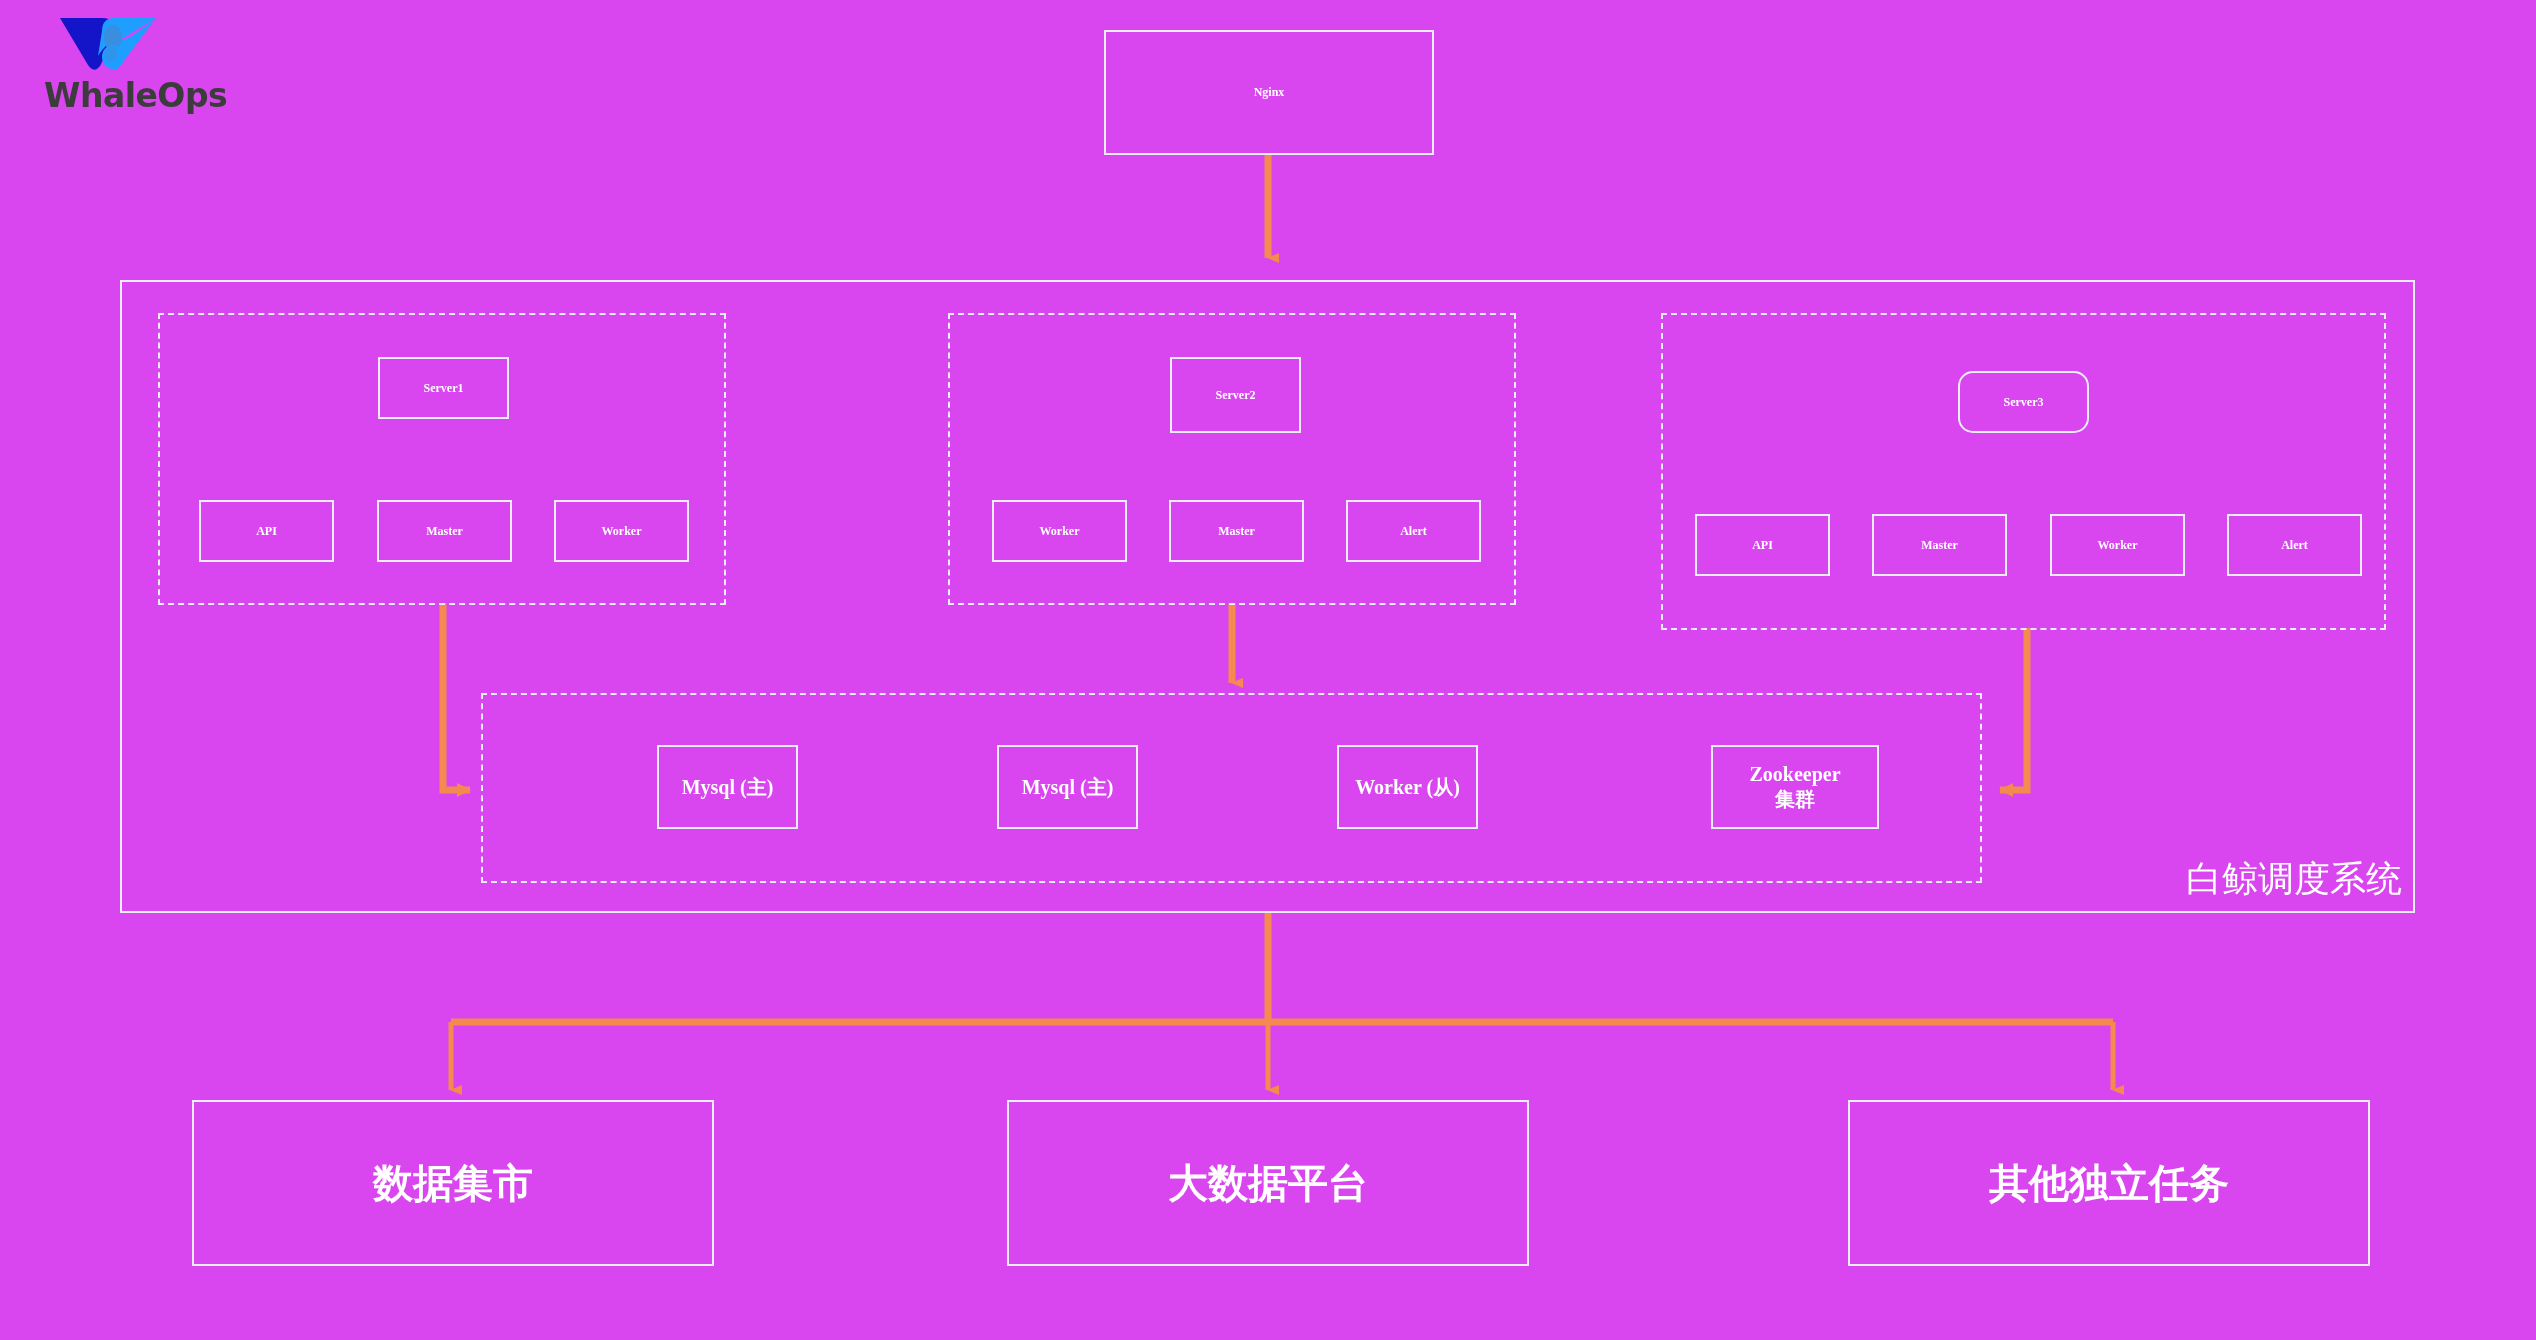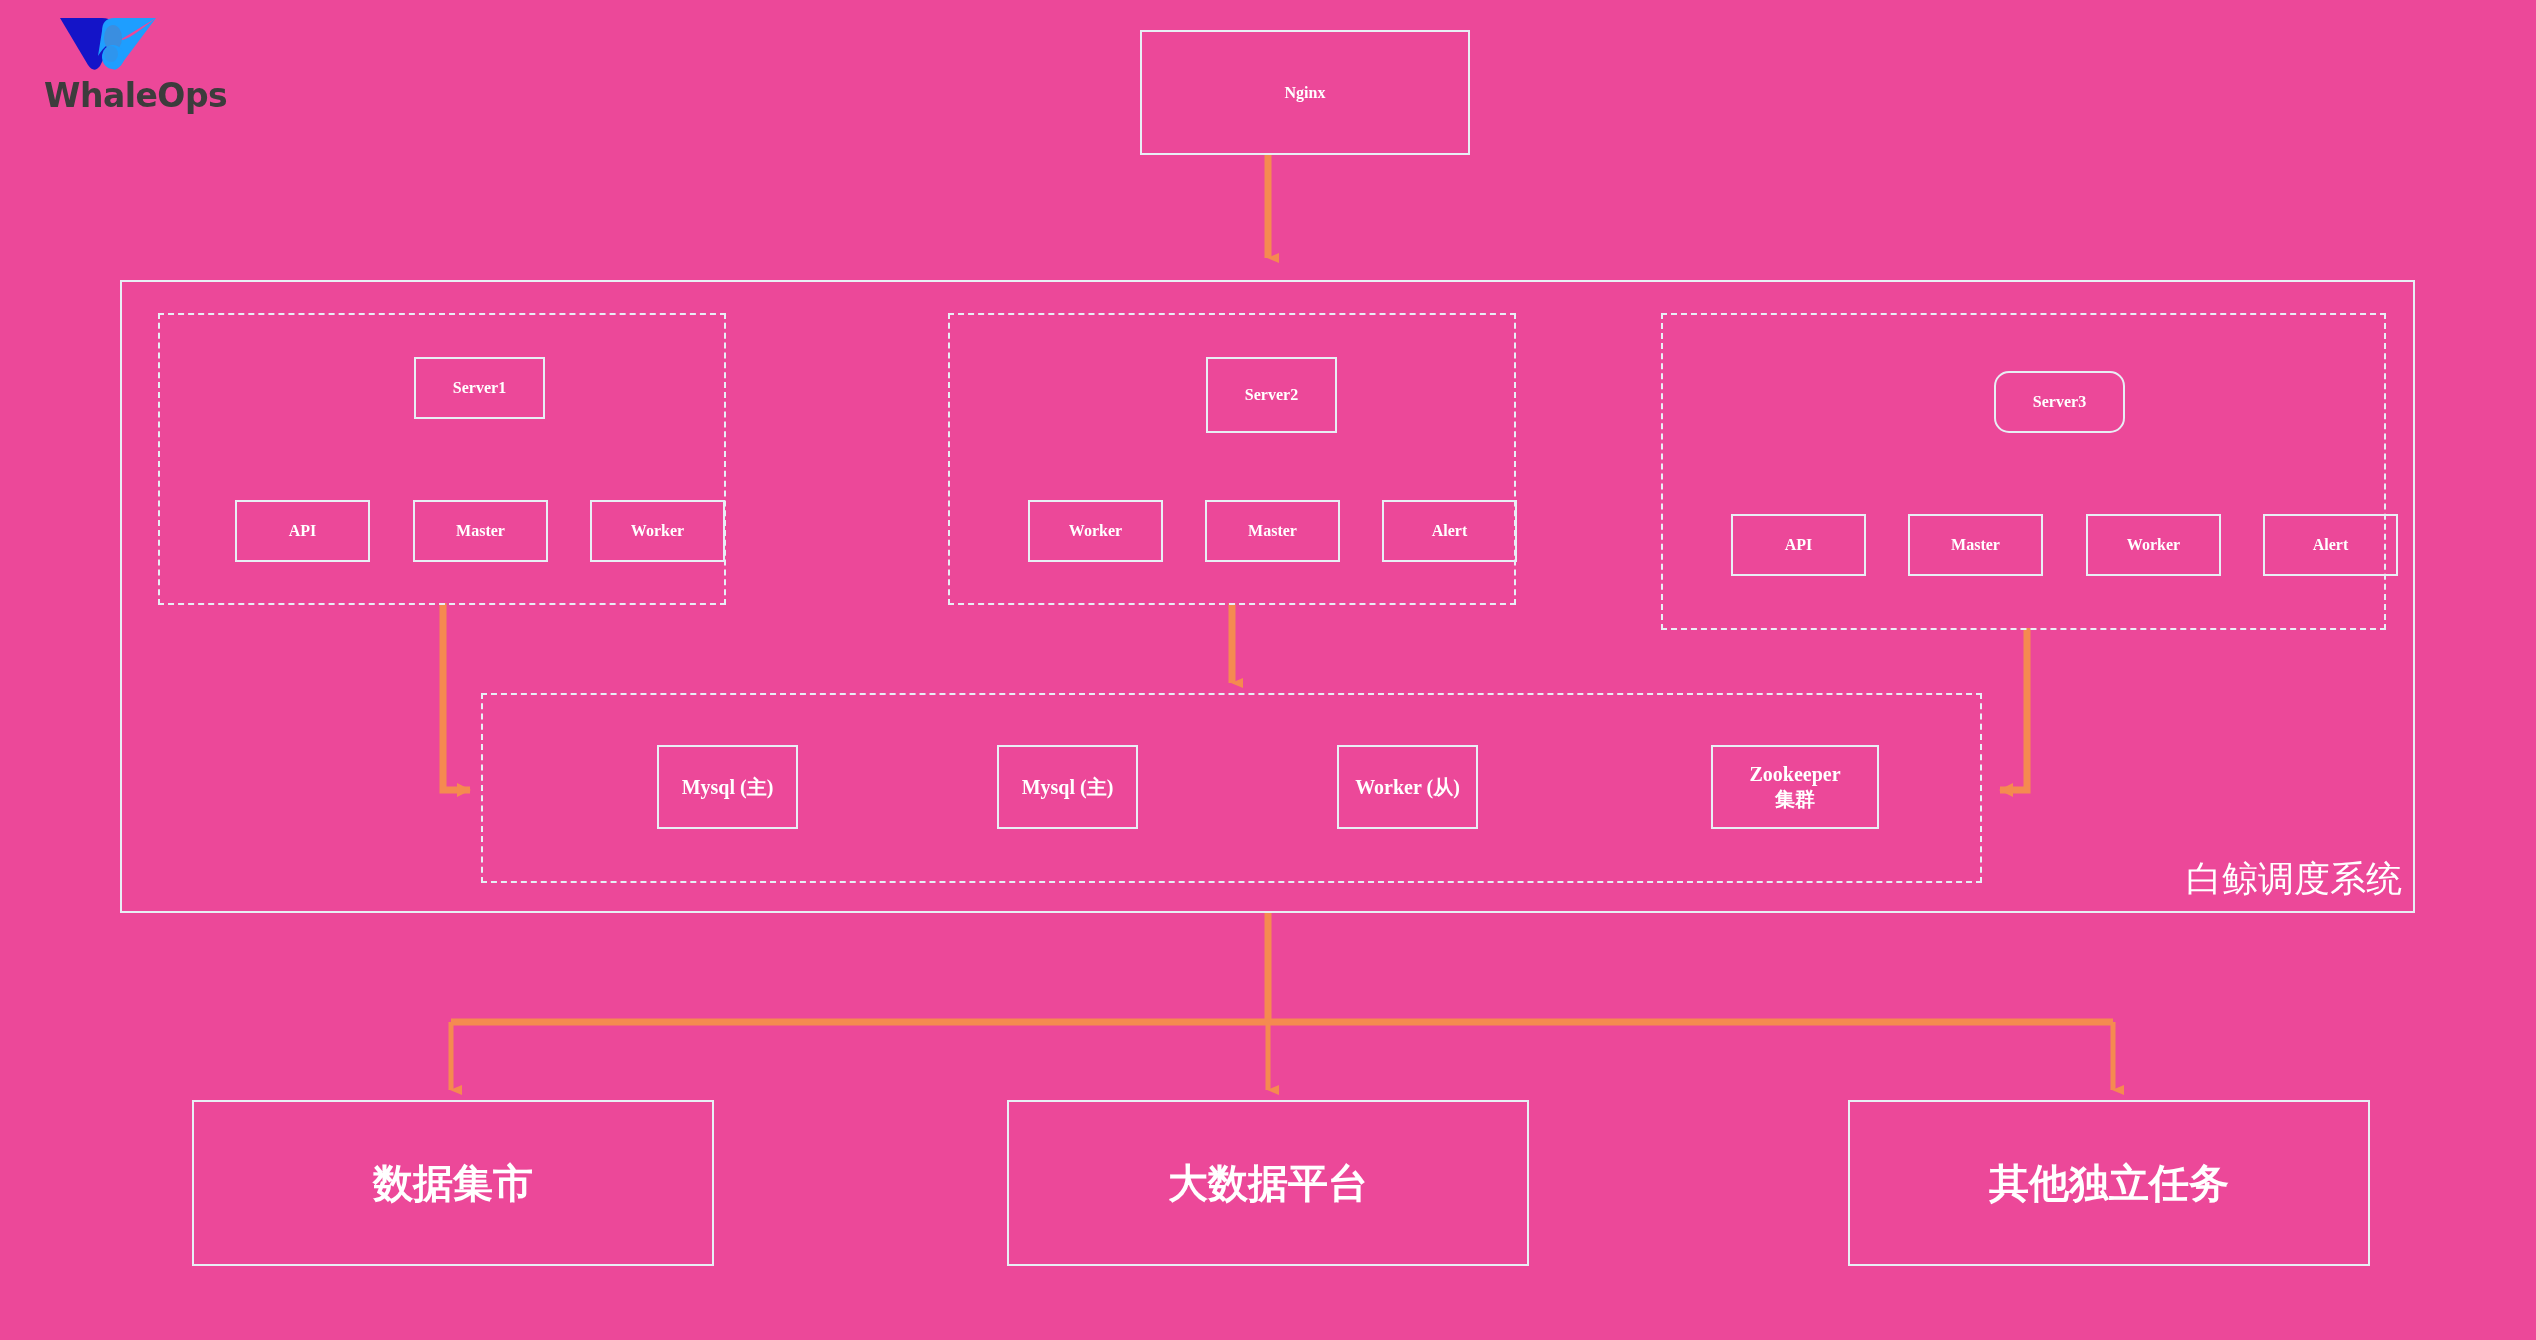--- a/index.html
+++ b/index.html
@@ -4,21 +4,21 @@
 <style>
   html, body {
     margin: 0;
     padding: 0;
     background: #2680d5;
   }
   #stage {
     position: relative;
     width: 2536px;
     height: 1340px;
-    background: #ec4899;
+    background: #d946ef;
     overflow: hidden;
     font-family: "Liberation Serif", "DejaVu Serif", serif;
   }
 
   
   #logo-wrap {
     position: absolute;
     left: 44px;
     top: 14px;
     width: 240px;
@@ -43,21 +43,21 @@
     box-sizing: border-box;
     border: 2px solid #e8eef5;
     color: #ffffff;
     display: flex;
     align-items: center;
     justify-content: center;
     text-align: center;
     font-weight: bold;
     line-height: 1.25;
   }
-  .node.small { font-size: 16px; margin-left: 36px; }
+  .node.small { font-size: 12px; }
   .node.db    { font-size: 20px; }
   .node.big   { font-size: 40px; font-family: "DejaVu Sans", "Liberation Sans", sans-serif; }
 
   .container-solid {
     position: absolute;
     box-sizing: border-box;
     border: 2px solid #e8eef5;
   }
   .container-dashed {
     position: absolute;

